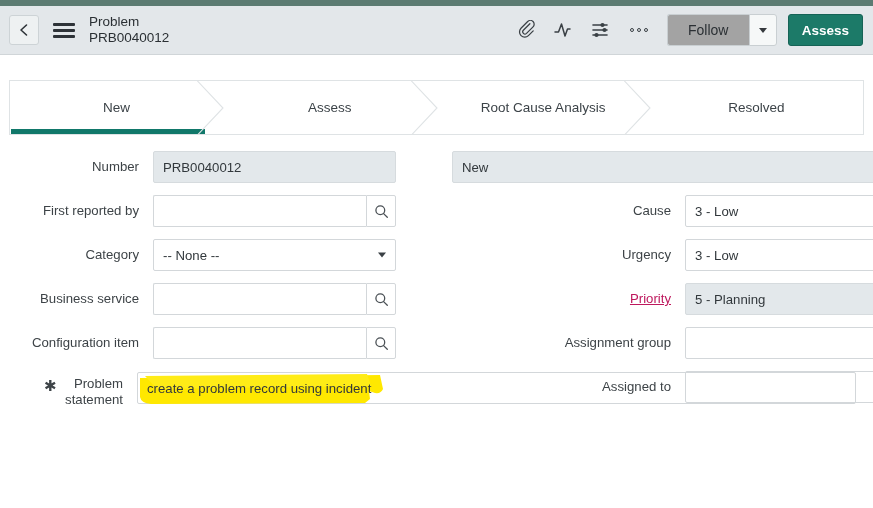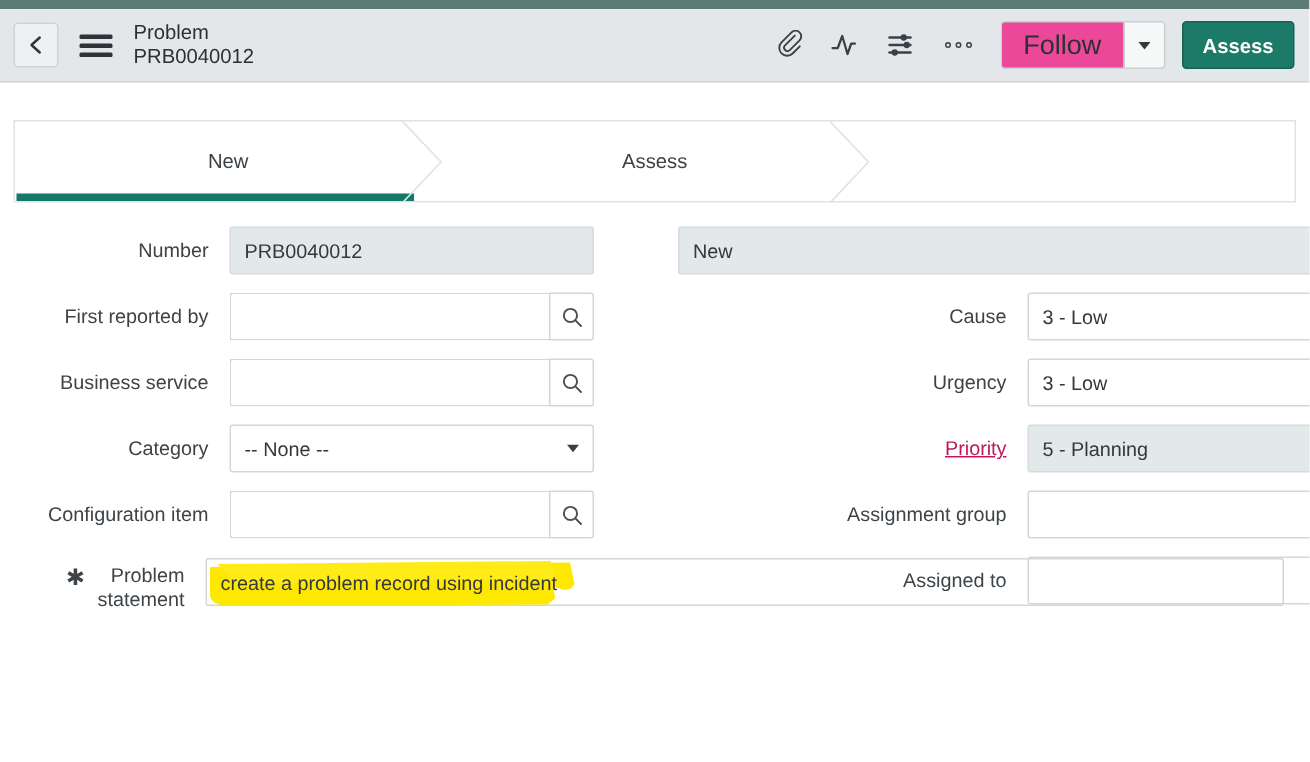--- a/index.html
+++ b/index.html
@@ -89,25 +89,25 @@
     border-radius: 50%;
   }
 
   .follow-group {
     display: flex;
     flex: 0 0 auto;
     margin-right: 11px;
   }
   .follow-btn {
     min-width: 82px; height: 32px;
-    background: #ec4899;
+    background: #a3a3a3;
     border: 1px solid #c9cfd2;
     border-right: none;
     border-radius: 3px 0 0 3px;
-    font-size: 18px;
+    font-size: 14px;
     color: #2b3034;
     display: flex; align-items: center; justify-content: center;
     cursor: pointer;
     padding: 0 12px;
   }
   .follow-caret {
     width: 28px; height: 32px;
     background: #f6f8f8;
     border: 1px solid #c9cfd2;
     border-radius: 0 3px 3px 0;
@@ -379,28 +379,33 @@
   <div class="stage">
     <span>Assess</span>
     <span class="chev">
       <svg width="27" height="55" viewBox="0 0 27 55" preserveAspectRatio="none">
         <polyline points="0,0 26,27.5 0,55" fill="none" stroke="#dfe3e5" stroke-width="1.1"></polyline>
       </svg>
     </span>
   </div>
 
   <div class="stage">
+    <span>Root Cause Analysis</span>
     <span class="chev">
       <svg width="27" height="55" viewBox="0 0 27 55" preserveAspectRatio="none">
         <polyline points="0,0 26,27.5 0,55" fill="none" stroke="#dfe3e5" stroke-width="1.1"></polyline>
       </svg>
     </span>
   </div>
 
 
+  <div class="stage">
+    <span>Resolved</span>
+
+  </div>
 </div>
 
 <div class="form">
 
   <div class="col-left">
 
     <div class="row">
       <div class="lbl">Number</div>
       <div class="ctl">
         <div class="fld readonly w243">PRB0040012</div>
@@ -416,45 +421,45 @@
             <svg width="15" height="15" viewBox="0 0 15 15">
               <circle cx="6.3" cy="6.3" r="4.4" fill="none" stroke="#4a5055" stroke-width="1.3"></circle>
               <line x1="9.6" y1="9.6" x2="13.3" y2="13.3" stroke="#4a5055" stroke-width="1.3" stroke-linecap="round"></line>
             </svg>
           </div>
         </div>
       </div>
     </div>
 
     <div class="row">
+      <div class="lbl">Category</div>
+      <div class="ctl">
+        <div class="sel">
+          <span>-- None --</span>
+          <span class="arw"></span>
+        </div>
+      </div>
+    </div>
+
+    <div class="row">
       <div class="lbl">Business service</div>
       <div class="ctl">
         <div class="ref">
           <div class="box"></div>
           <div class="mag">
             <svg width="15" height="15" viewBox="0 0 15 15">
               <circle cx="6.3" cy="6.3" r="4.4" fill="none" stroke="#4a5055" stroke-width="1.3"></circle>
               <line x1="9.6" y1="9.6" x2="13.3" y2="13.3" stroke="#4a5055" stroke-width="1.3" stroke-linecap="round"></line>
             </svg>
           </div>
         </div>
       </div>
     </div>
 
     <div class="row">
-      <div class="lbl">Category</div>
-      <div class="ctl">
-        <div class="sel">
-          <span>-- None --</span>
-          <span class="arw"></span>
-        </div>
-      </div>
-    </div>
-
-    <div class="row">
       <div class="lbl">Configuration item</div>
       <div class="ctl">
         <div class="ref">
           <div class="box"></div>
           <div class="mag">
             <svg width="15" height="15" viewBox="0 0 15 15">
               <circle cx="6.3" cy="6.3" r="4.4" fill="none" stroke="#4a5055" stroke-width="1.3"></circle>
               <line x1="9.6" y1="9.6" x2="13.3" y2="13.3" stroke="#4a5055" stroke-width="1.3" stroke-linecap="round"></line>
             </svg>
           </div>

